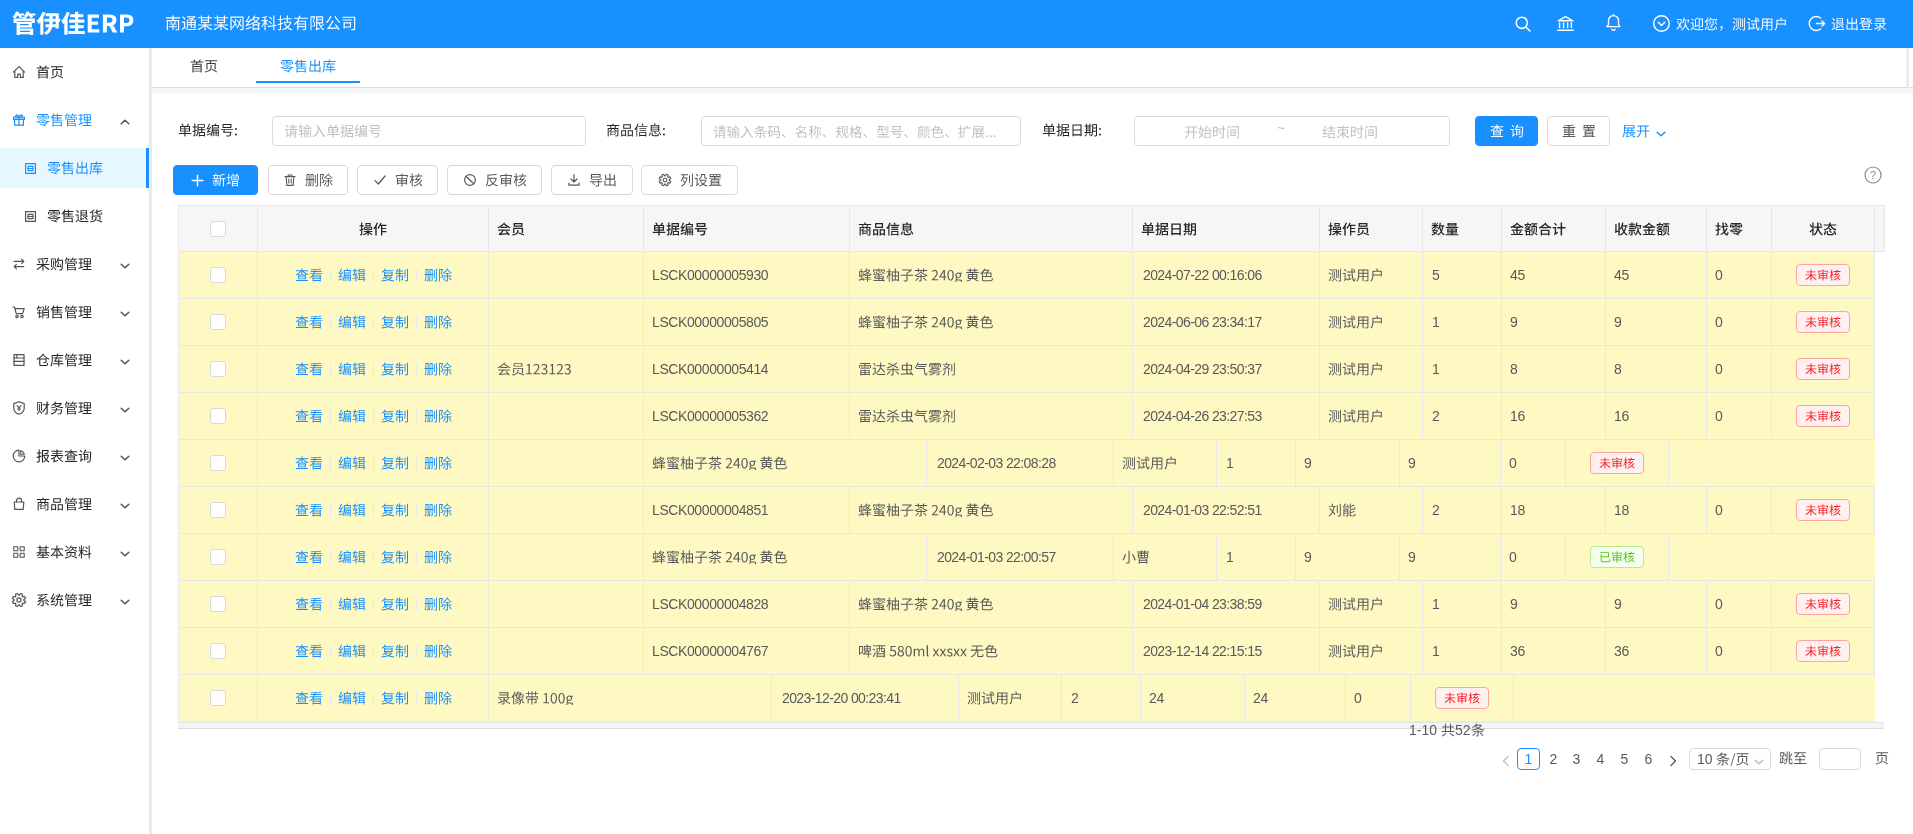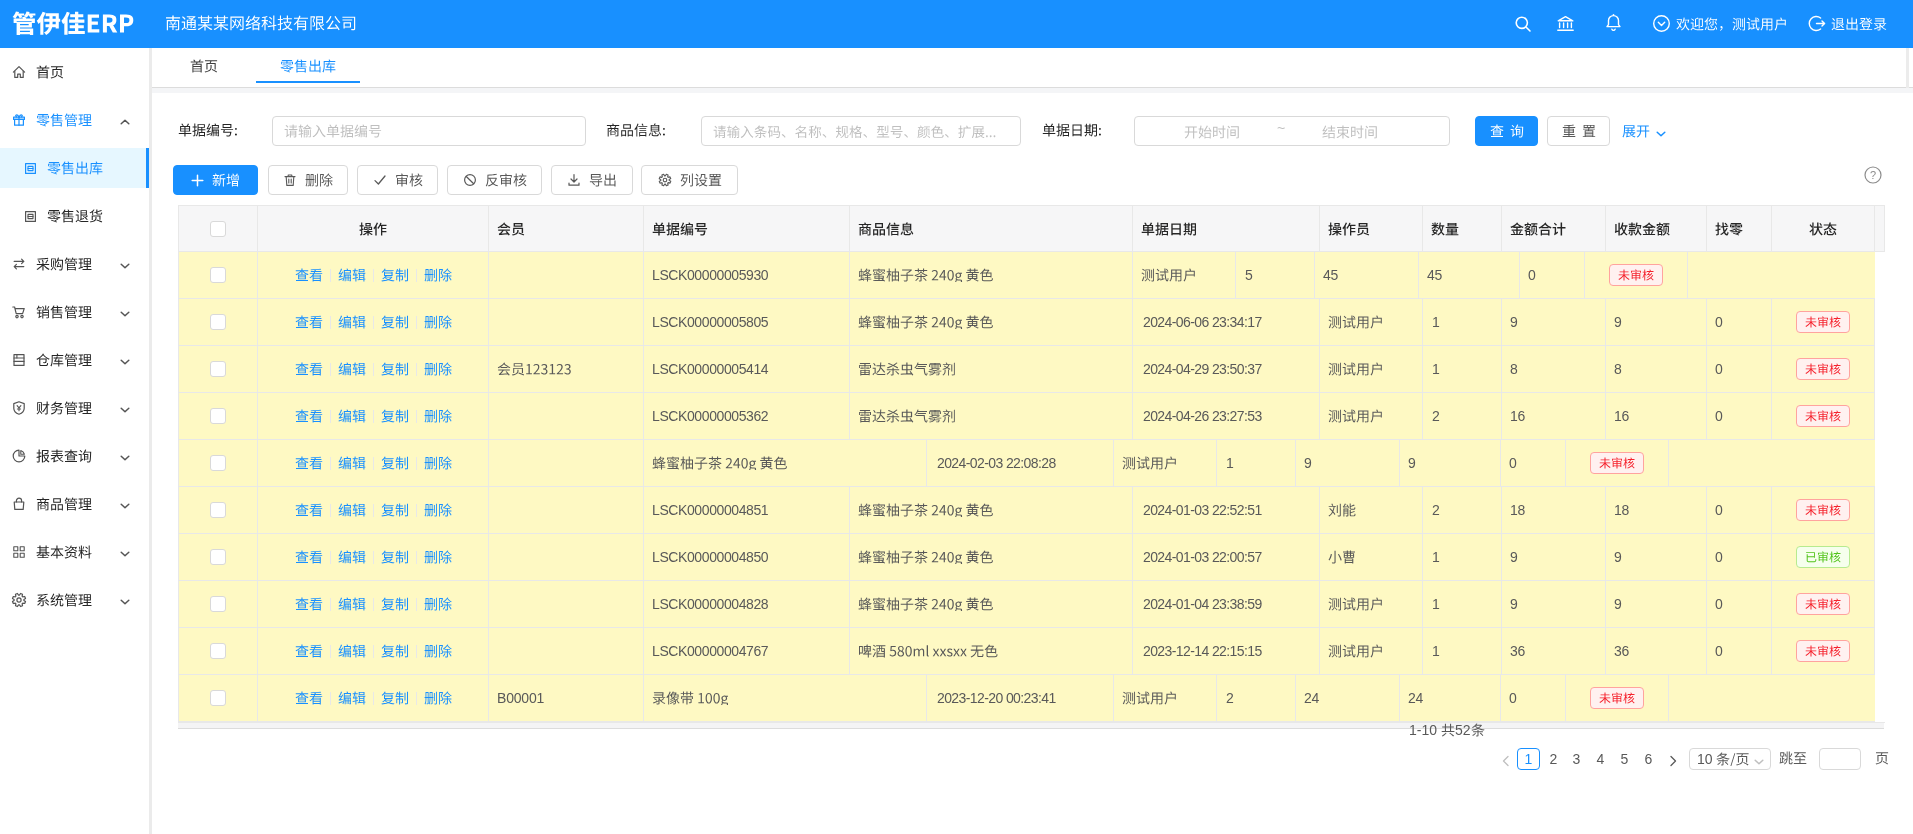--- a/index.html
+++ b/index.html
@@ -682,20 +682,23 @@
         </div>
         <div class="td" style="width:155px"></div>
         <div class="td" style="width:206px">
           <span class="num" style="letter-spacing:-0.4px">LSCK00000005930</span>
         </div>
         <div class="td" style="width:283px">
           <svg class="tx" width="135.5" height="14" style="">
             <use href="#t46" fill="#595959"></use>
           </svg>
         </div>
+        <div class="td" style="width:187px;padding-left:10px">
+          <span class="num" style="letter-spacing:-0.6px">2024-07-22 00:16:06</span>
+        </div>
         <div class="td" style="width:103px">
           <svg class="tx" width="56.0" height="14" style="">
             <use href="#t47" fill="#595959"></use>
           </svg>
         </div>
         <div class="td" style="width:79px;padding-left:9px">
           <span class="num">5</span>
         </div>
         <div class="td" style="width:104px">
           <span class="num">45</span>
@@ -1032,23 +1035,20 @@
             <svg class="tx" width="28.0" height="14" style="">
               <use href="#t45" fill="#1890ff"></use>
             </svg>
             <span class="sep"></span>
             <svg class="tx" width="28.0" height="14" style="">
               <use href="#t27" fill="#1890ff"></use>
             </svg>
           </div>
         </div>
         <div class="td" style="width:155px"></div>
-        <div class="td" style="width:206px">
-          <span class="num" style="letter-spacing:-0.4px">LSCK00000004850</span>
-        </div>
         <div class="td" style="width:283px">
           <svg class="tx" width="135.5" height="14" style="">
             <use href="#t46" fill="#595959"></use>
           </svg>
         </div>
         <div class="td" style="width:187px;padding-left:10px">
           <span class="num" style="letter-spacing:-0.6px">2024-01-03 22:00:57</span>
         </div>
         <div class="td" style="width:103px">
           <svg class="tx" width="28.0" height="14" style="">
@@ -1210,23 +1210,20 @@
             </svg>
             <span class="sep"></span>
             <svg class="tx" width="28.0" height="14" style="">
               <use href="#t45" fill="#1890ff"></use>
             </svg>
             <span class="sep"></span>
             <svg class="tx" width="28.0" height="14" style="">
               <use href="#t27" fill="#1890ff"></use>
             </svg>
           </div>
-        </div>
-        <div class="td" style="width:155px">
-          <span class="num">B00001</span>
         </div>
         <div class="td" style="width:283px">
           <svg class="tx" width="76.3" height="14" style="">
             <use href="#t55" fill="#595959"></use>
           </svg>
         </div>
         <div class="td" style="width:187px;padding-left:10px">
           <span class="num" style="letter-spacing:-0.6px">2023-12-20 00:23:41</span>
         </div>
         <div class="td" style="width:103px">

